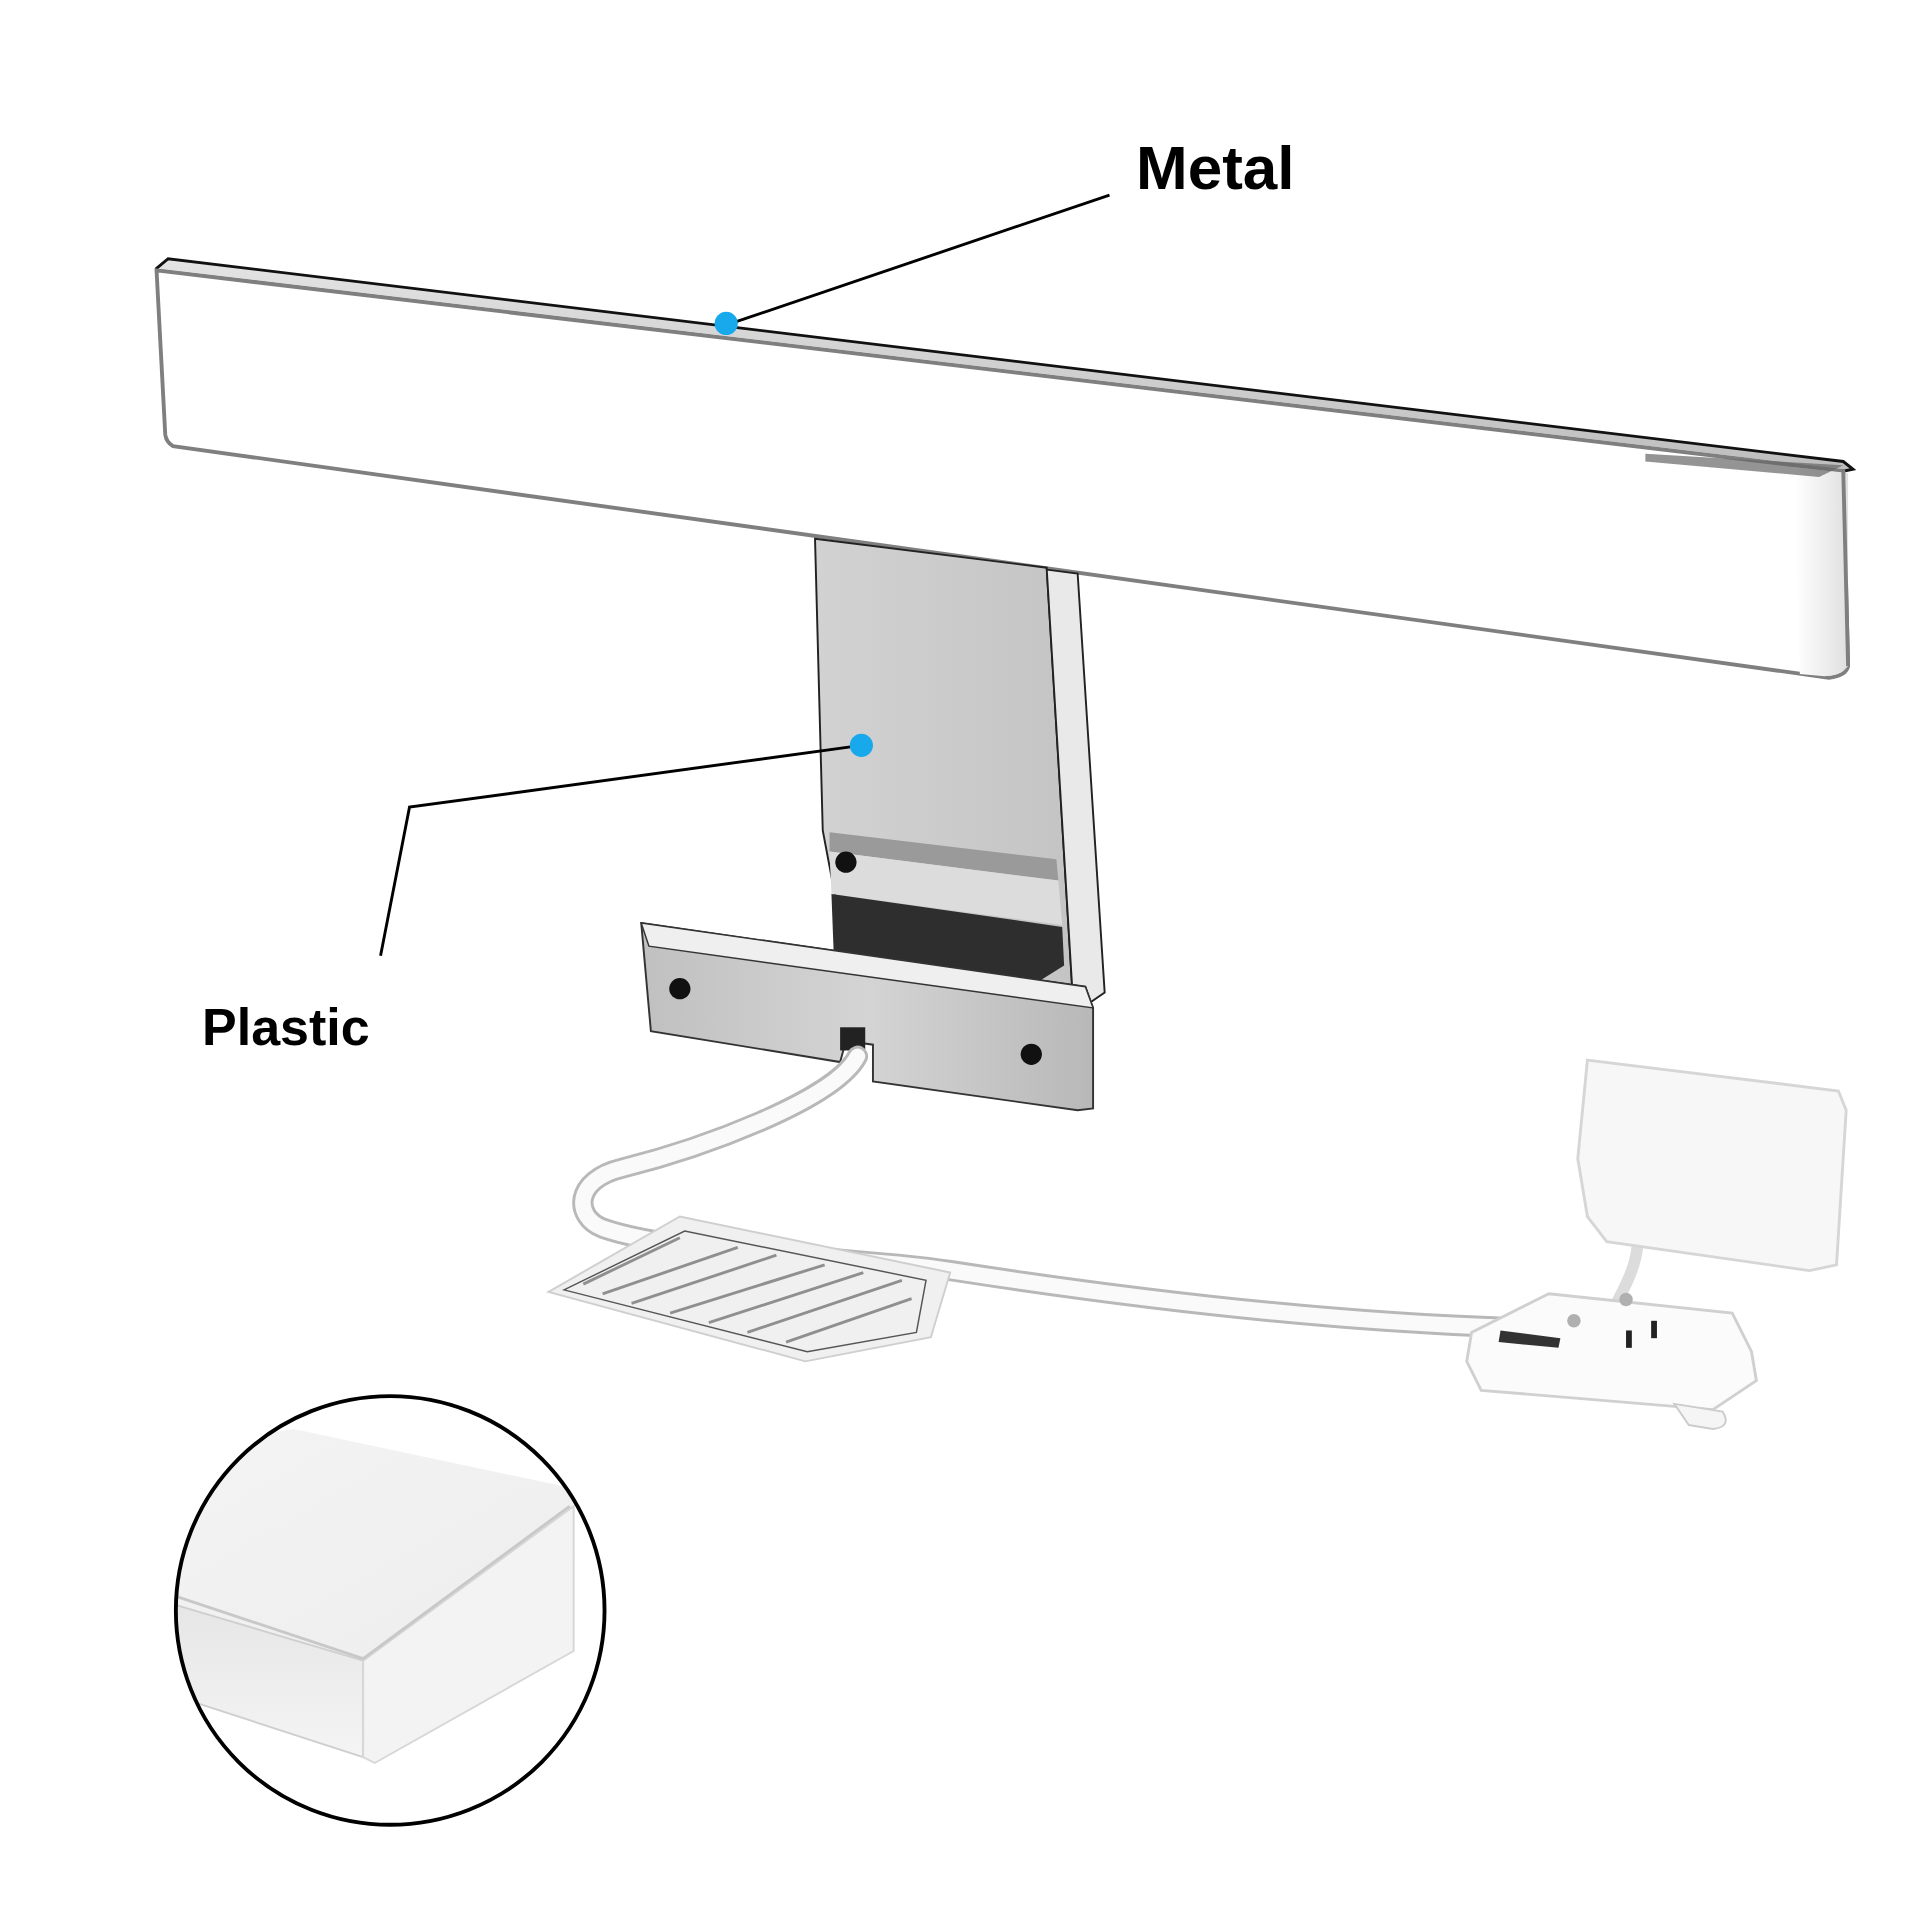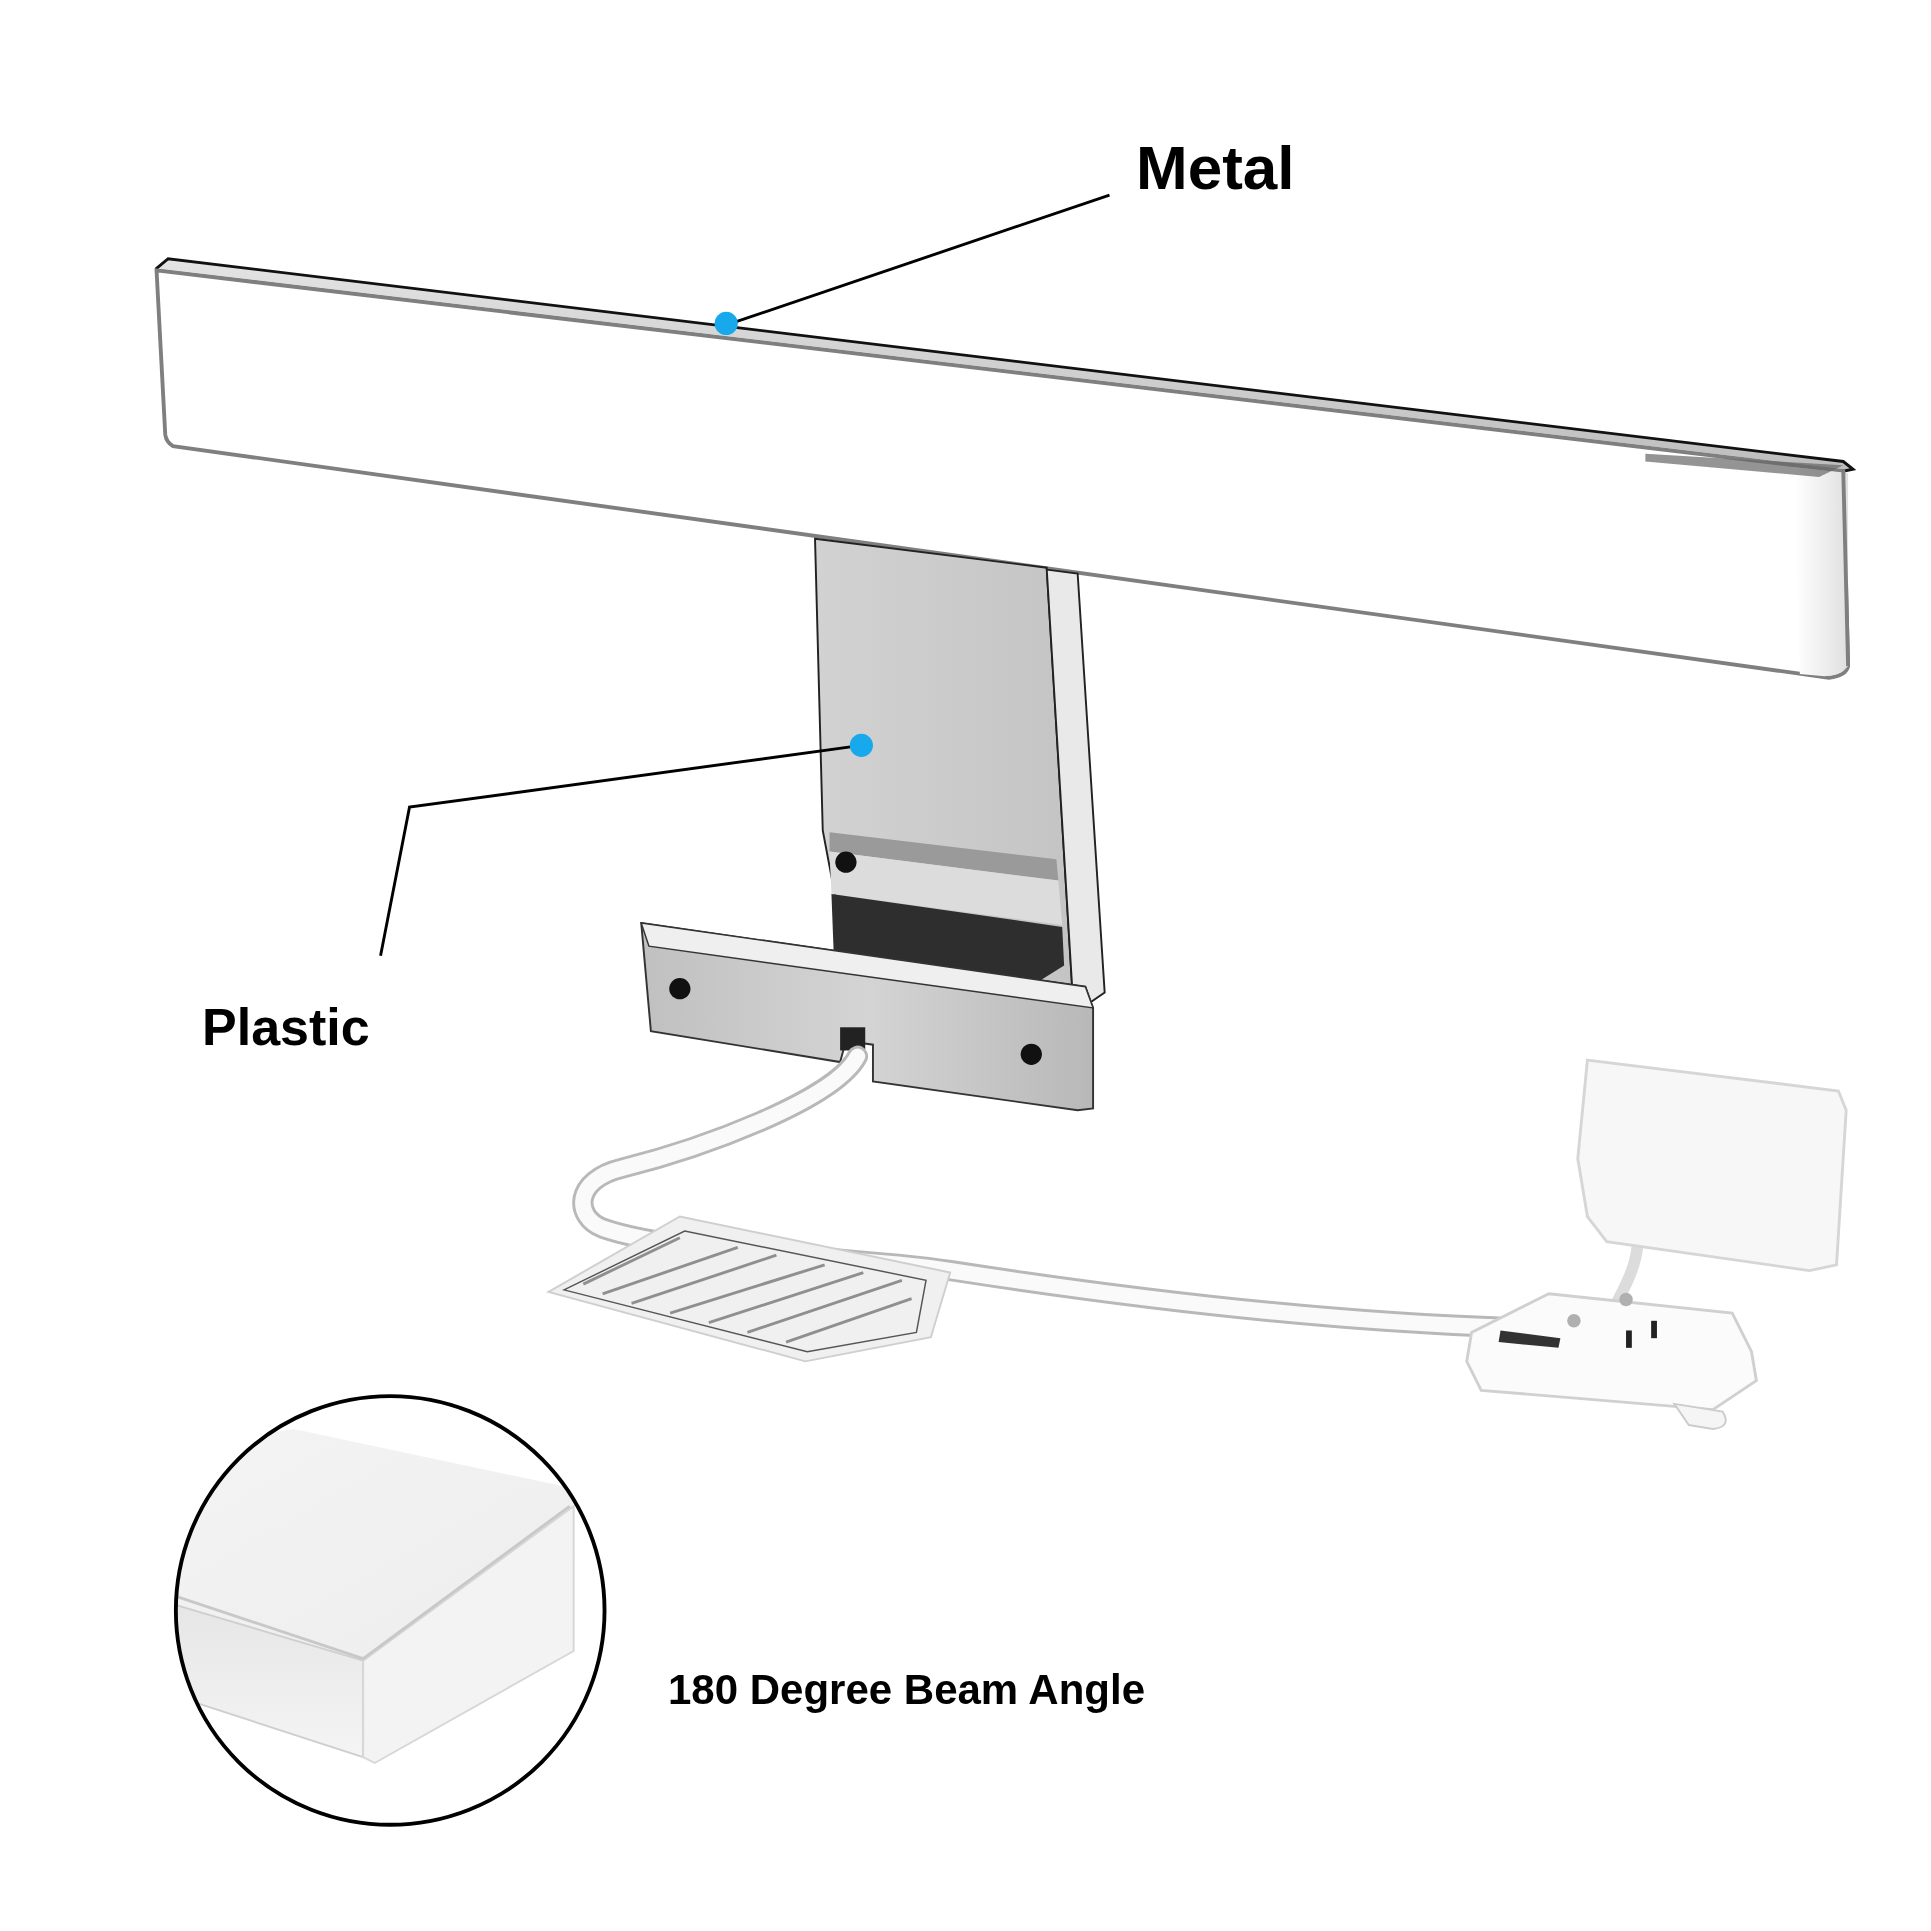--- a/index.html
+++ b/index.html
@@ -119,15 +119,14 @@
         <path d="M170 1660 L372 1720 L372 1820 L200 1764 L170 1740 Z" fill="url(#insetSide)" stroke="#cfcfcf" stroke-width="2"></path>
         <path d="M372 1720 L590 1560 L590 1710 L384 1826 L372 1820 Z" fill="#f3f3f3" stroke="#d7d7d7" stroke-width="2"></path>
         <path d="M174 1652 L372 1718 L586 1560" fill="none" stroke="#c8c8c8" stroke-width="3"></path>
       </g>
       <circle cx="400" cy="1668" r="222" fill="none" stroke="#000" stroke-width="4"></circle>
     </g>
   </svg>
 
   <div class="label label-metal">Metal</div>
   <div class="label label-plastic">Plastic</div>
-  <div class="label caption">180 Degree Beam Angle</div>
 </div>
 
 
 </body></html>

